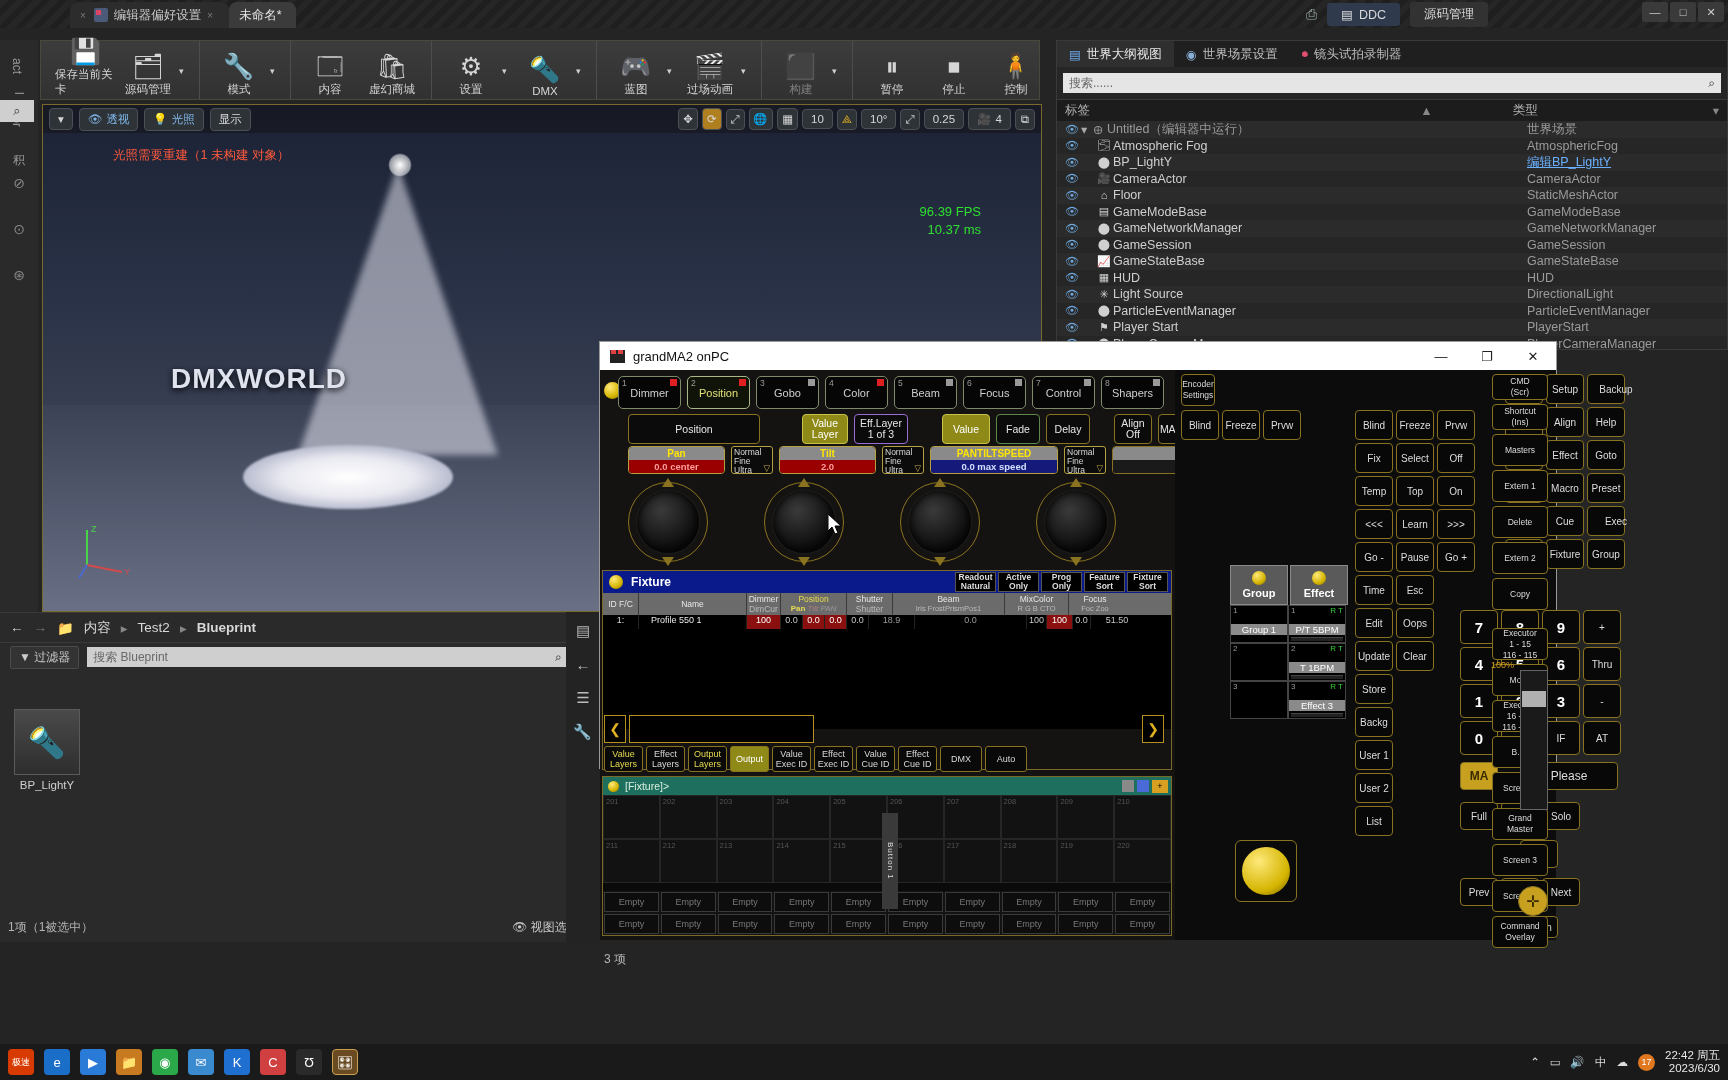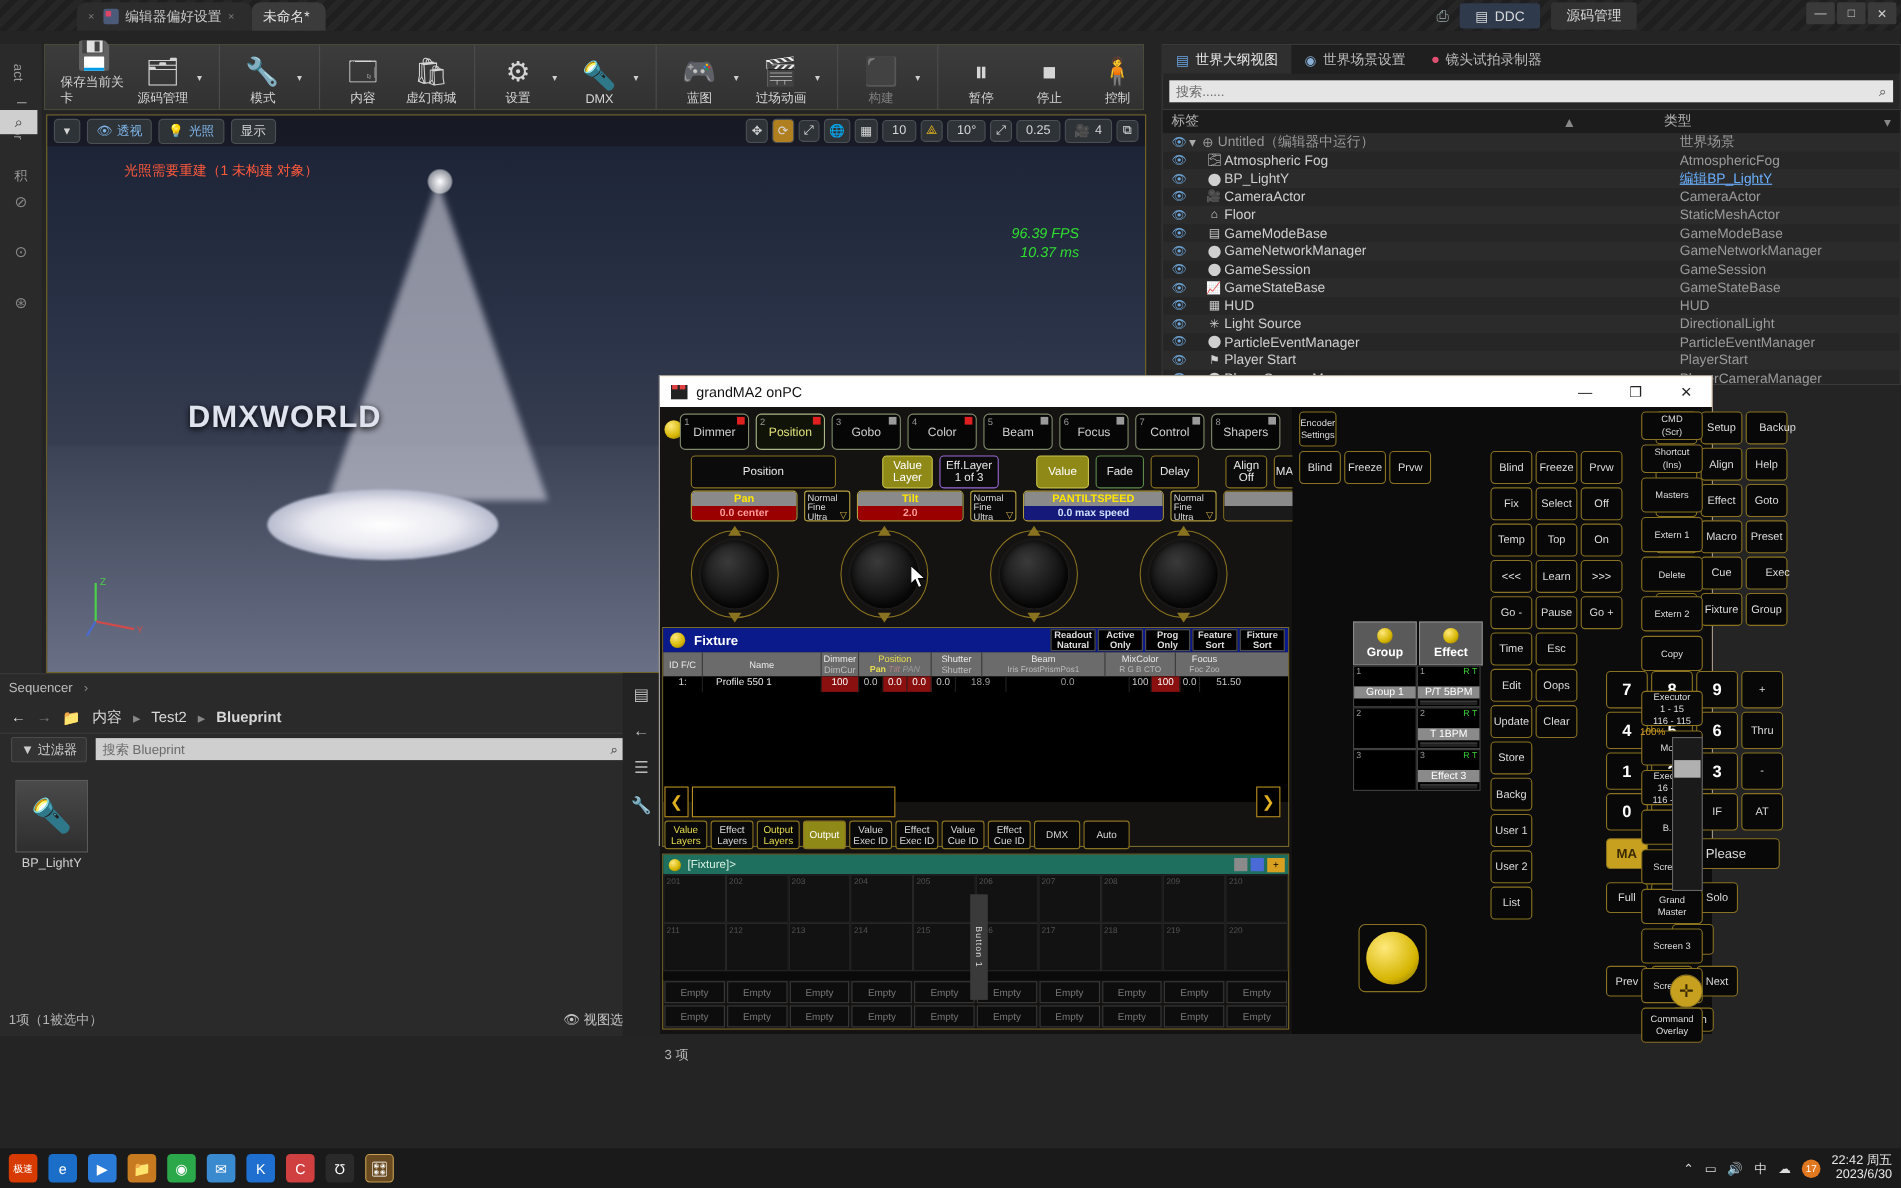--- a/index.html
+++ b/index.html
@@ -51,21 +51,21 @@
      border:1px solid #7a6a2a; overflow:hidden;
      background:linear-gradient(#1b2235 0%, #2b3348 40%, #3d4356 70%, #575f72 100%); }
   .vp-bar { position:absolute; left:0; top:0; width:100%; height:28px;
      background:rgba(20,20,24,.55); display:flex; align-items:center; gap:6px; padding:0 6px; }
   .vpb { background:#2e3338; border:1px solid #4a5055; border-radius:4px; color:#d6d6d6;
      font-size:11.5px; padding:3px 8px; display:flex; align-items:center; gap:4px;}
   .vpb.b { color:#7fb5e8; }
   .vp-right { position:absolute; right:6px; top:3px; display:flex; gap:4px; align-items:center;}
   .vp-warn { position:absolute; left:70px; top:42px; color:#ff5a3c; font-size:12.5px; }
   .vp-fps { position:absolute; right:60px; top:98px; color:#2fe02f; font-size:13px; text-align:right;
-     line-height:18px; font-family:"Liberation Sans",sans-serif;font-style:italic;}
+     line-height:18px; font-family:"Liberation Sans",sans-serif;}
   .cone { position:absolute; left:255px; top:60px; width:0; height:0;
      border-left:100px solid transparent; border-right:100px solid transparent;
      border-bottom:290px solid rgba(245,245,255,.50); filter:blur(3px); }
   .cone-src { position:absolute; left:345px; top:48px; width:24px; height:24px; border-radius:50%;
      background:radial-gradient(#fff,#fff8 60%,transparent 70%); }
   .pool { position:absolute; left:200px; top:340px; width:210px; height:64px; border-radius:50%;
      background:radial-gradient(ellipse at center, #fff 0%, #e8e8f0 45%, #b9bdcf 70%, rgba(160,165,185,0) 100%); filter:blur(1px);}
   .floorplane { position:absolute; left:0; top:300px; width:100%; height:208px;
      background:linear-gradient(#3b4256,#6a7186); }
   .dmxworld { position:absolute; left:128px; top:258px; color:#dfe3ee; font-size:28px;
@@ -115,21 +115,21 @@
   .taskbar { position:absolute; left:0; bottom:0; width:1728px; height:36px; background:#1a1a1a;
      display:flex; align-items:center; padding:0 8px; gap:10px;}
   .tbi { width:26px; height:26px; border-radius:4px; display:flex;align-items:center;justify-content:center;
      color:#fff; font-size:13px;}
   .tray { position:absolute; right:8px; top:0; height:36px; display:flex; align-items:center; gap:10px;
      color:#ddd; font-size:11.5px;}
   .clock { text-align:right; line-height:13px; font-size:11.5px; color:#e8e8e8; }
 
   
   .ma { position:absolute; left:599px; top:341px; width:958px; height:428px;
-     background:#fdba74; border:1px solid #9a9a9a; }
+     background:#d946ef; border:1px solid #9a9a9a; }
   .ma-title { height:28px; background:#fff; display:flex; align-items:center; gap:8px;
      padding-left:10px; color:#111; font-size:13px; }
   .ma-title .mico { width:15px; height:13px; background:#222; position:relative; }
   .ma-title .mico::before{content:"";position:absolute;left:1px;top:0;width:5px;height:4px;background:#e04040;}
   .ma-title .mico::after{content:"";position:absolute;left:8px;top:0;width:5px;height:4px;background:#e04040;}
   .ma-wbtn { margin-left:auto; display:flex; }
   .ma-wbtn div { width:46px; height:28px; display:flex;align-items:center;justify-content:center;
      color:#222; font-size:13px;}
   .ma-body { position:relative; width:100%; height:570px; background:#000; display:flex; }
 
@@ -545,24 +545,20 @@
             <span class="ol-eye">👁</span>
             <span style="width:14px"></span>
             <span class="ol-ico">⬤</span>
             <span class="ol-name">PlayerCameraManager</span>
             <span class="ol-type">PlayerCameraManager</span>
           </div>
         </div>
   </div>
 
   <div class="cb">
-    <div class="cb-tabs">
-      <span>Sequencer</span>
-      <span style="margin-left:10px;color:#888">›</span>
-    </div>
     <div class="cb-path">
       <span style="color:#ddd">←</span>
       <span style="color:#777">→</span>
       <span style="color:#c8a050">📁</span>
       <span>内容</span>
       <span style="color:#888">▸</span>
       <span>Test2</span>
       <span style="color:#888">▸</span>
       <span style="font-weight:bold">Blueprint</span>
       <span style="margin-left:auto;color:#bbb">💾</span>

